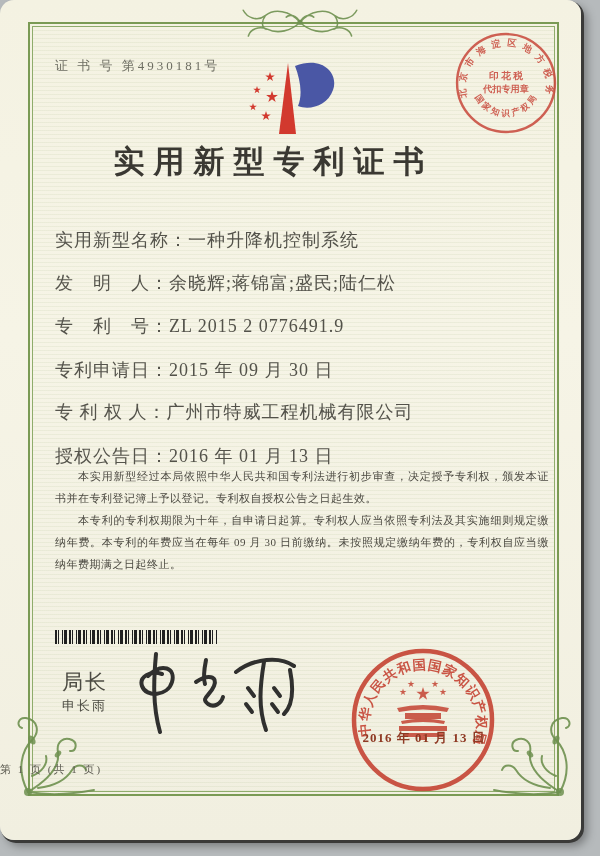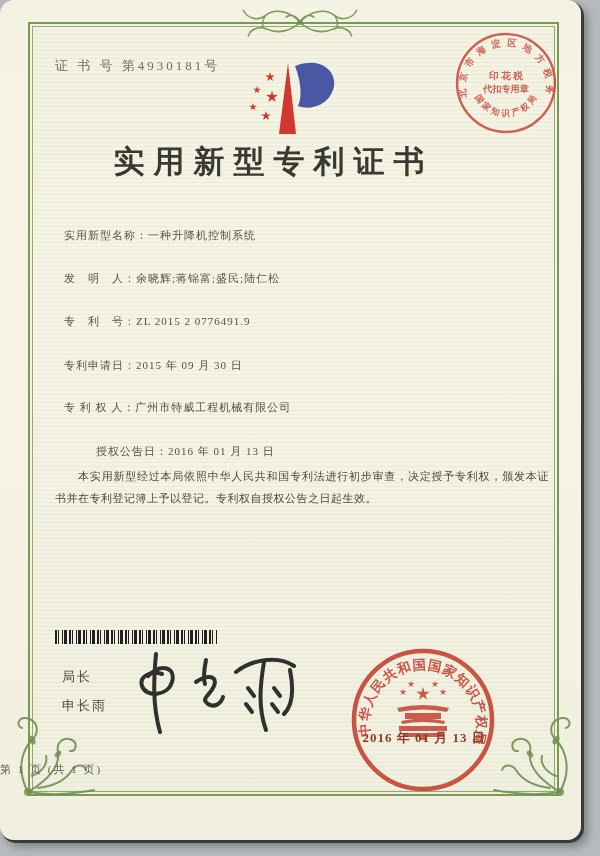--- a/index.html
+++ b/index.html
@@ -35,41 +35,41 @@
     font-size:13px;color:#6e6e63;letter-spacing:3px;
   }
   .tax-stamp{position:absolute;left:453px;top:30px;z-index:4;opacity:.85;}
   .logo{position:absolute;left:243px;top:60px;z-index:3;}
   .title{
     position:absolute;left:0;top:141px;width:547px;margin:0;z-index:3;
     text-align:center;font-size:31px;font-weight:700;color:#3a3832;
     letter-spacing:9px;
   }
   .field{
-    position:absolute;left:64px;z-index:3;width:480px;
-    font-size:11px;color:#53524a;letter-spacing:1px;
+    position:absolute;left:55px;z-index:3;width:480px;
+    font-size:18px;color:#53524a;letter-spacing:1px;
   }
   .f0{top:228px;} .f1{top:271px;} .f2{top:314px;}
-  .f3{top:358px;} .f4{top:400px;} .f5{top:444px;margin-left:32px;}
+  .f3{top:358px;} .f4{top:400px;} .f5{top:444px;}
   .flabel{color:#55544c;}
   .body-text{
     position:absolute;left:55px;top:465px;width:494px;z-index:3;
     font-size:11px;line-height:22px;color:#4c4a42;letter-spacing:.5px;
     text-align:justify;
   }
   .body-text p{margin:0;text-indent:2.1em;}
   .barcode{
     position:absolute;left:55px;top:630px;width:162px;height:14px;z-index:3;
     background:repeating-linear-gradient(90deg,
       #202020 0 2px, transparent 2px 3px,
       #202020 3px 4px, transparent 4px 7px,
       #202020 7px 8px, transparent 8px 9px,
       #202020 9px 12px, transparent 12px 14px);
   }
-  .official-title{position:absolute;left:62px;top:668px;z-index:3;font-size:13px;color:#4b4a42;letter-spacing:2px;}
+  .official-title{position:absolute;left:62px;top:668px;z-index:3;font-size:21px;color:#4b4a42;letter-spacing:2px;}
   .official-name{position:absolute;left:62px;top:697px;z-index:3;font-size:13px;color:#4b4a42;letter-spacing:2px;}
   .signature{position:absolute;left:118px;top:646px;z-index:4;}
   .office-seal{position:absolute;left:345px;top:642px;z-index:5;opacity:.9;}
   .seal-date{
     position:absolute;left:348px;top:729px;width:152px;z-index:6;
     text-align:center;font-size:13px;color:#8f3a24;letter-spacing:1px;font-weight:600;
   }
   .footer-page{
     position:absolute;left:0;top:762px;width:477px;z-index:3;
     text-align:left;font-size:11px;color:#5c5b51;letter-spacing:2px;
@@ -160,20 +160,21 @@
 
   <div class="field f0"><span class="flabel">实用新型名称：</span><span class="fvalue">一种升降机控制系统</span></div>
   <div class="field f1"><span class="flabel">发　明　人：</span><span class="fvalue">余晓辉;蒋锦富;盛民;陆仁松</span></div>
   <div class="field f2"><span class="flabel">专　利　号：</span><span class="fvalue">ZL 2015 2 0776491.9</span></div>
   <div class="field f3"><span class="flabel">专利申请日：</span><span class="fvalue">2015 年 09 月 30 日</span></div>
   <div class="field f4"><span class="flabel">专 利 权 人：</span><span class="fvalue">广州市特威工程机械有限公司</span></div>
   <div class="field f5"><span class="flabel">授权公告日：</span><span class="fvalue">2016 年 01 月 13 日</span></div>
 
   <div class="body-text">
     <p>本实用新型经过本局依照中华人民共和国专利法进行初步审查，决定授予专利权，颁发本证书并在专利登记簿上予以登记。专利权自授权公告之日起生效。</p>
+    <p>本专利的专利权期限为十年，自申请日起算。专利权人应当依照专利法及其实施细则规定缴纳年费。本专利的年费应当在每年 09 月 30 日前缴纳。未按照规定缴纳年费的，专利权自应当缴纳年费期满之日起终止。</p>
   </div>
 
   <div class="barcode"></div>
 
   <div class="official-title">局长</div>
   <div class="official-name">申长雨</div>
 
   <svg class="signature" width="190" height="92" viewBox="0 0 190 92">
     <g stroke="#1c1c1c" stroke-width="4" fill="none" stroke-linecap="round" stroke-linejoin="round" opacity="0.9">
       <path d="M30,30 C44,16 58,22 54,36 C50,50 28,52 24,40 C21,31 32,24 44,28"></path>

